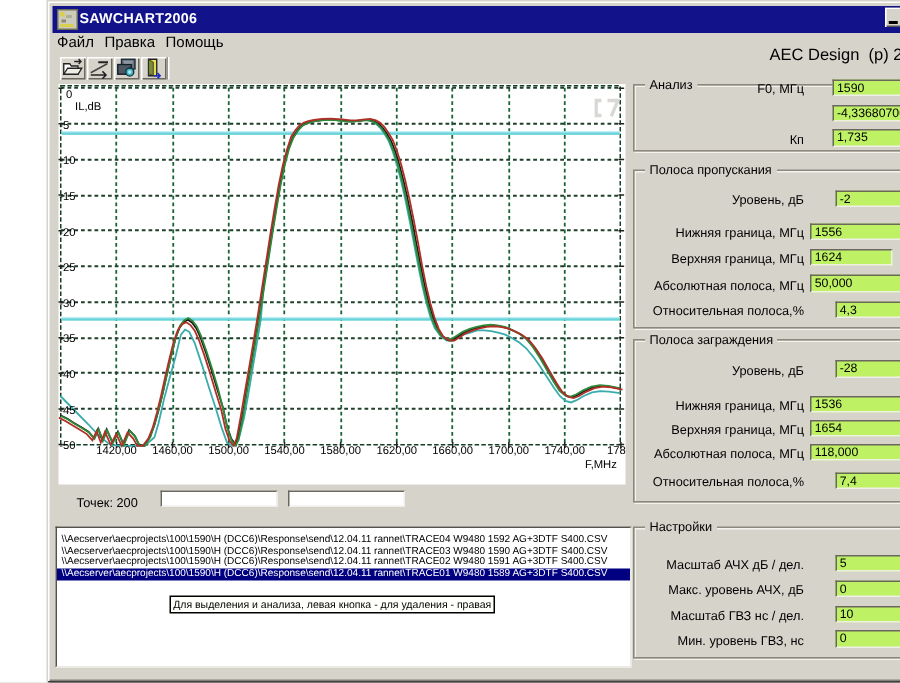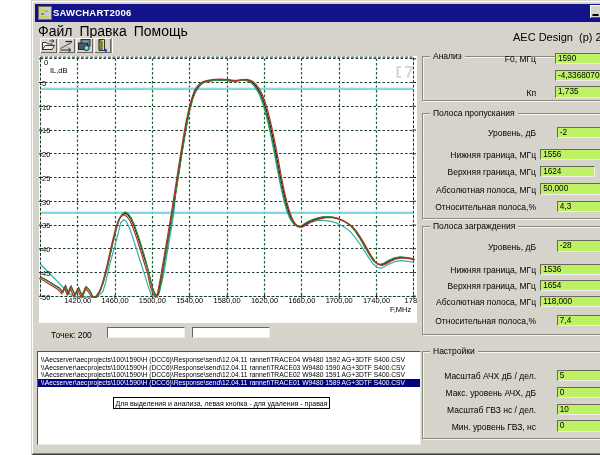--- a/index.html
+++ b/index.html
@@ -5,21 +5,21 @@
 body{width:600px;height:455px;overflow:hidden;font-family:"Liberation Sans",sans-serif;background:#fff}
 #win{position:absolute;left:0;top:0;width:600px;height:455px;background:#d6d3cb;
 box-shadow:inset 1px 1px 0 #d6d3cb,inset -1px -1px 0 #404040,inset 2px 2px 0 #fff,inset -2px -2px 0 #84817a;margin-left:31px;}
 #title{position:absolute;left:4px;top:4px;right:4px;height:18px;background:#12128a;color:#fff;
 font-size:11px;font-weight:bold;line-height:18px}
 #title .txt{position:absolute;left:18px;top:0;font-size:9.5px;letter-spacing:0.2px}
 #ticon{position:absolute;left:2px;top:1px;width:16px;height:16px}
 .wbtn{position:absolute;top:1px;width:12.5px;height:13px;background:#d6d3cb;
 box-shadow:inset 1px 1px 0 #fff,inset -1px -1px 0 #555}
 .wbtn svg{display:block;width:12.5px;height:13px}
-#menu{position:absolute;left:7px;top:23px;height:12px;font-size:14px;color:#000}
+#menu{position:absolute;left:7px;top:23px;height:12px;font-size:10px;color:#000}
 #menu span{margin-right:7px}
 .tbtn{position:absolute;top:38px;width:17px;height:15px;background:#d6d3cb;
 box-shadow:inset 1px 1px 0 #fff,inset -1px -1px 0 #6b675f}
 #tsep{position:absolute;left:80px;top:38px;width:1px;height:15px;background:#9a968e;box-shadow:1px 0 0 #fff}
 #chart{position:absolute;left:8px;top:56px;width:378px;height:267px;background:#fff}
 .gv{fill:none;stroke:#156434;stroke-width:1.2;stroke-dasharray:2.5 2}
 .gh{fill:none;stroke:#1f3f2b;stroke-width:1.2;stroke-dasharray:2.5 2}
 .frame{fill:none;stroke-width:1;stroke-dasharray:3 1.5}
 .frame{stroke:#123f25}
 .tick{stroke:#222;stroke-width:1}

